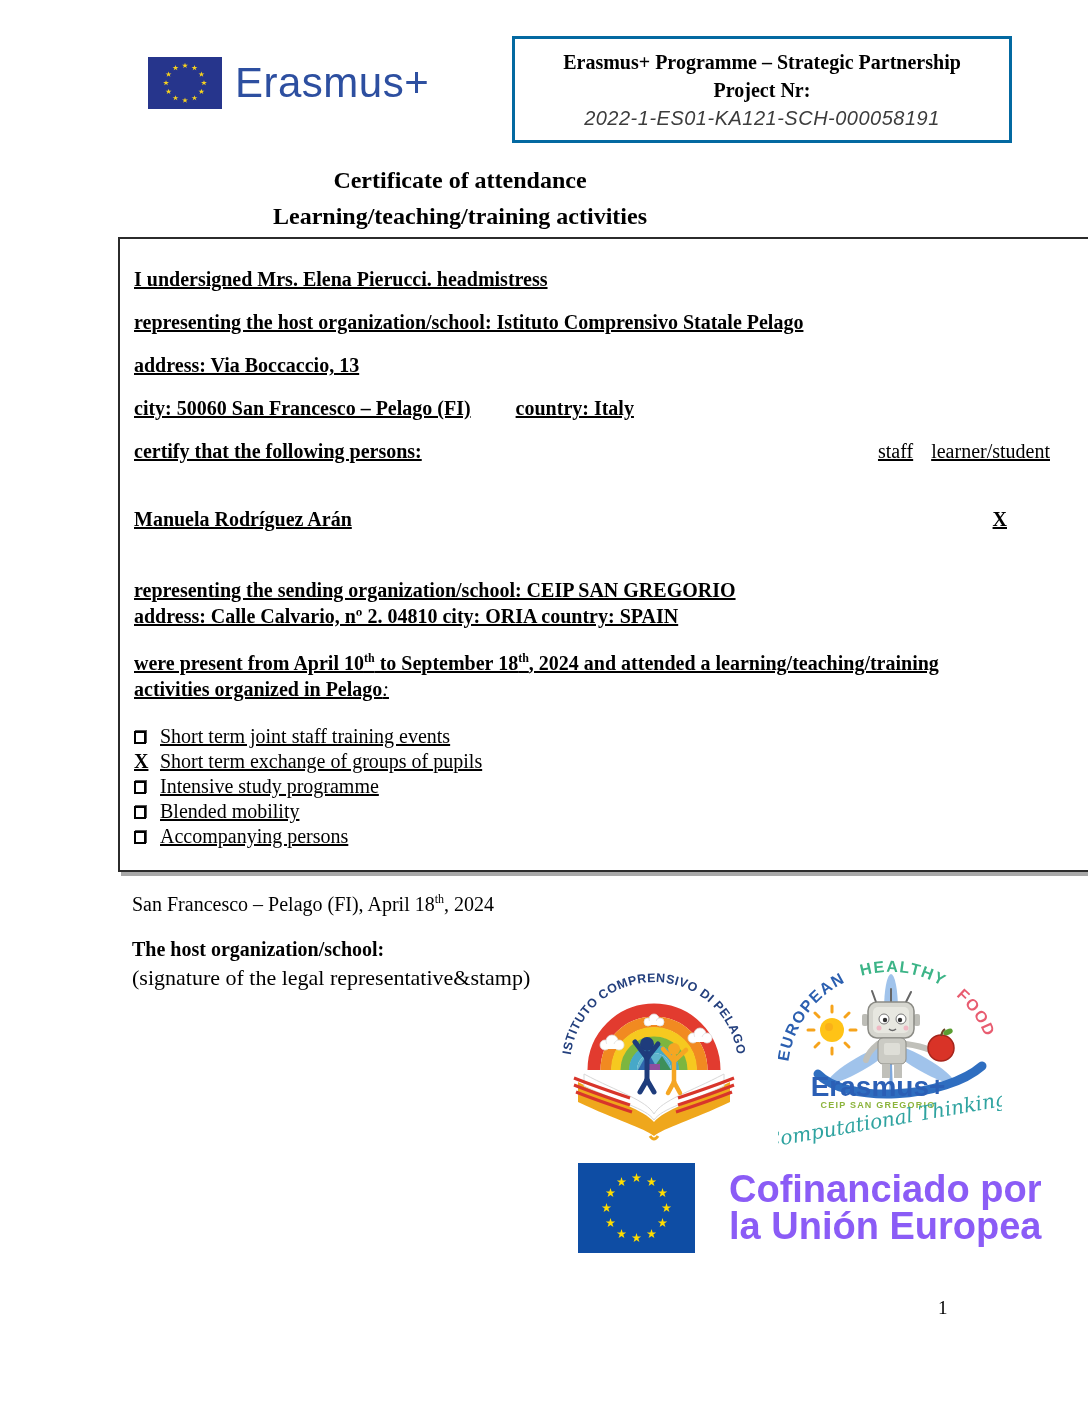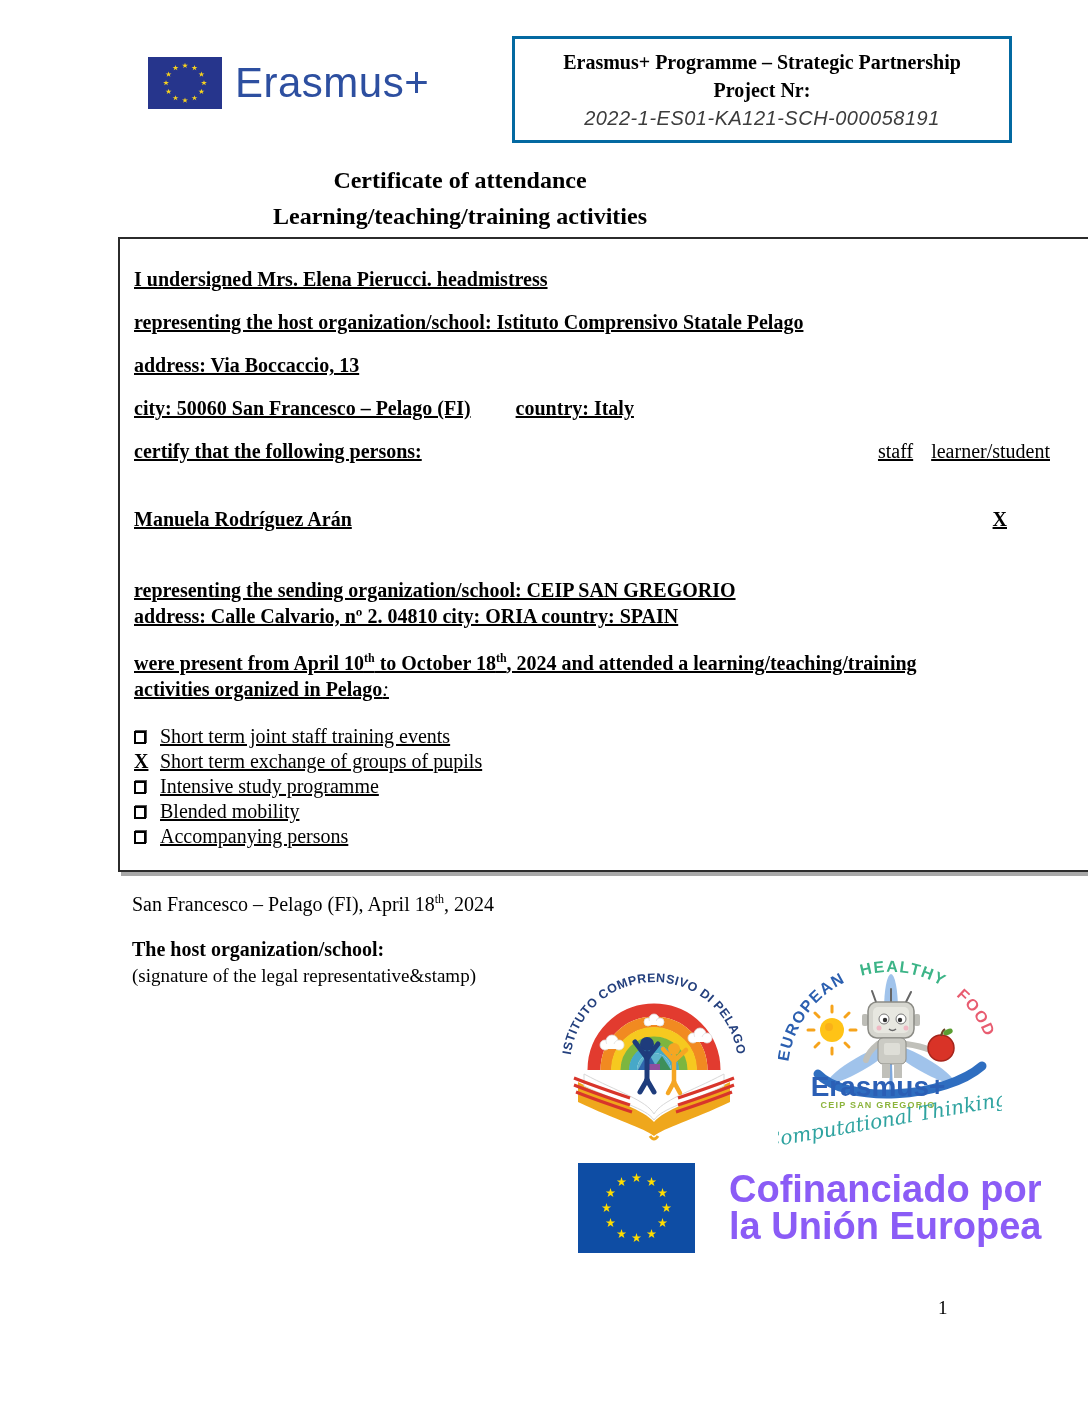--- a/index.html
+++ b/index.html
@@ -51,21 +51,21 @@
   .opt-row { display:flex; align-items:center; line-height:25px; font-weight:normal; }
   .opt-cell { display:inline-block; width:17px; margin-right:9px; text-align:left; }
   .opt-box { display:inline-block; width:12px; height:13px; border:2px solid #000;
     box-shadow:1px -1px 0 #555; position:relative; top:1px; }
   .opt-mark { font-weight:bold; font-size:20px; }
   .opt-label { font-size:20px; }
 
   
   .date-line { position:absolute; left:132px; top:893px; font-size:20px; }
   .host-label { position:absolute; left:132px; top:938px; font-size:20px; font-weight:bold; }
-  .signature-note { position:absolute; left:132px; top:965px; font-size:19px;text-align:center; }
+  .signature-note { position:absolute; left:132px; top:965px; font-size:22px;text-align:center; }
   .page-number { position:absolute; left:938px; top:1297px; font-size:19px; }
 
   
   .pelago-logo   { position:absolute; left:550px; top:950px; }
   .healthy-logo  { position:absolute; left:778px; top:944px; }
   .eu-funding { position:absolute; left:578px; top:1163px; display:flex; align-items:center; }
   .eu-funding-text {
     font-family:"Liberation Sans","DejaVu Sans",sans-serif;
     font-weight:bold; font-size:38px; line-height:37px; color:#8b5cf6; margin-left:34px;
   }
@@ -124,21 +124,21 @@
       <span>Manuela Rodríguez Arán</span>
       <span class="name-mark">X</span>
     </p>
 
     <p class="two-line">
       <span>representing the sending organization/school: CEIP SAN GREGORIO</span><br>
       <span>address: Calle Calvario, nº 2. 04810 city: ORIA country: SPAIN</span>
     </p>
 
     <p class="period-block">
-      <span>were present from April 10</span><sup>th</sup><span> to October 18</span><sup>th</sup><span>, 2024 and attended a learning/teaching/training</span><br>
+      <span>were present from April 10</span><sup>th</sup><span> to September 18</span><sup>th</sup><span>, 2024 and attended a learning/teaching/training</span><br>
       <span>activities organized in Pelago</span><em class="colon-italic">:</em>
     </p>
 
     <div class="opt-row">
       <span class="opt-cell"><span class="opt-box"></span></span>
       <span class="opt-label">Short term joint staff training events</span>
     </div>
     <div class="opt-row">
       <span class="opt-cell"><span class="opt-mark">X</span></span>
       <span class="opt-label">Short term exchange of groups of pupils</span>

